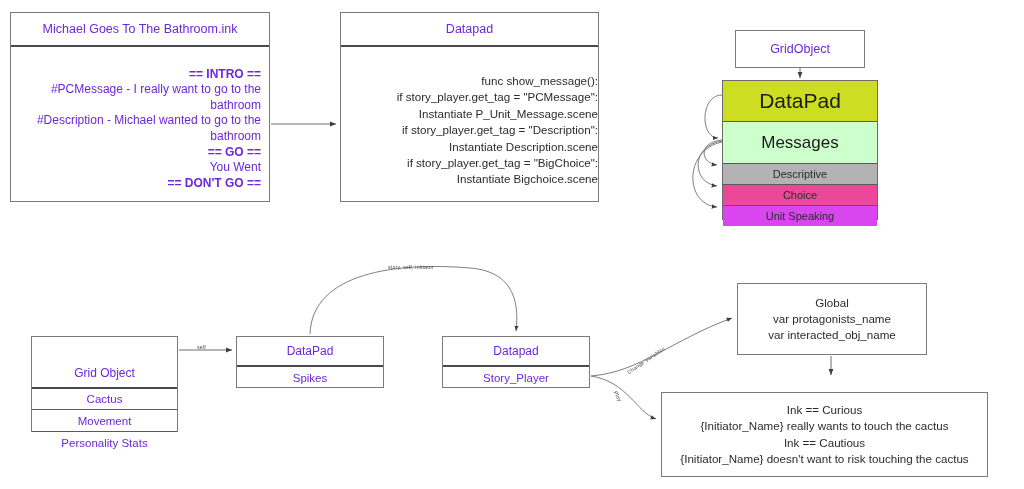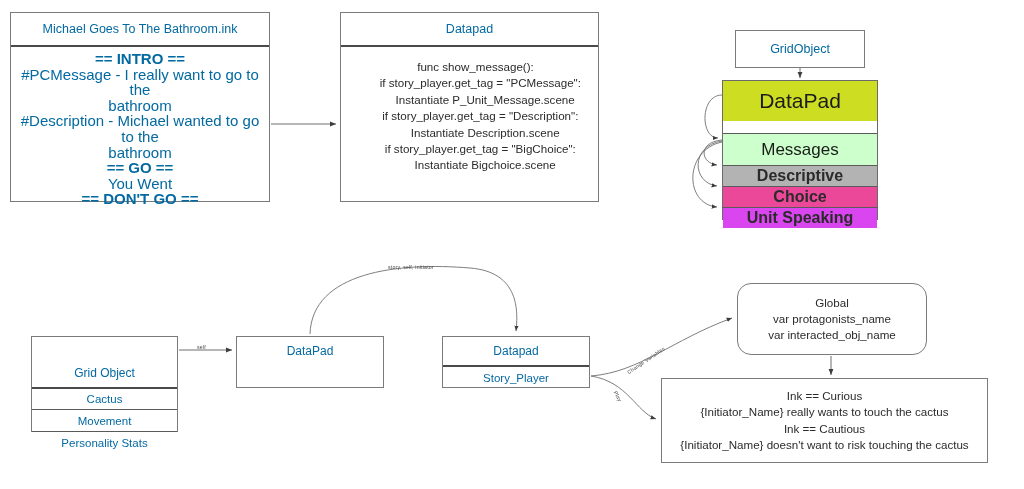--- a/index.html
+++ b/index.html
@@ -30,21 +30,21 @@
   }
   .node {
     position: absolute;
     box-sizing: border-box;
     border: 1px solid #7b7b7b;
     background: #ffffff;
   }
   .row {
     box-sizing: border-box;
     text-align: center;
-    color: #0369a1;
+    color: #6d28d9;
     display: flex;
     align-items: center;
     justify-content: center;
   }
   .rowsep {
     border-top: 1px solid #5a5a5a;
   }
   .thickrule {
     border-top: 2px solid #4a4a4a;
   }
@@ -53,42 +53,42 @@
   #ink-file {
     left: 10px; top: 12px;
     width: 260px; height: 190px;
   }
   #ink-file .title {
     height: 32px;
     font-size: 12.5px;
   }
   #ink-file .body {
     height: 156px;
-    font-size: 15px;
+    font-size: 12px;
     line-height: 15.6px;
-    text-align: center;
+    text-align: right;
     padding: 10px 8px 0 8px;
     box-sizing: border-box;
   }
 
   
   #datapad-code {
     left: 340px; top: 12px;
     width: 259px; height: 190px;
   }
   #datapad-code .title {
     height: 32px;
     font-size: 12.5px;
   }
   #datapad-code .body {
     height: 156px;
     font-size: 11.6px;
     line-height: 16.4px;
-    text-align: center;
-    padding: 12px 0 0 12px;
+    text-align: right;
+    padding: 26px 0 0 12px;
     box-sizing: border-box;
     white-space: pre;
   }
 
   
   #gridobject {
     left: 735px; top: 30px;
     width: 130px; height: 38px;
   }
   #gridobject .title {
@@ -101,30 +101,28 @@
     left: 722px; top: 80px;
     width: 156px; height: 140px;
     border: 1px solid #6b6b6b;
   }
   #datapad-stack .r-datapad {
     height: 40px;
     font-size: 21px;
     color: #1b1b1b;
   }
   #datapad-stack .r-messages {
-    height: 32px;
+    height: 42px;
     font-size: 17px;
     color: #1b1b1b;
-    margin-top: 12px;
   }
   #datapad-stack .r-plain {
     height: 21px;
-    font-size: 16px;
+    font-size: 11px;
     color: #2b2b2b;
-    font-weight: bold;
   }
 
   
   #grid-object {
     left: 31px; top: 336px;
     width: 147px; height: 96px;
   }
   #grid-object .title { height: 28px; font-size: 12px; margin-top: 22px; }
   #grid-object .attr  { height: 22px; font-size: 11.5px; }
 
@@ -144,32 +142,31 @@
   #datapad-inst .title { height: 28px; font-size: 12px; }
   #datapad-inst .attr  { height: 23px; font-size: 11.5px; }
 
   
   #global-node {
     left: 737px; top: 283px;
     width: 190px; height: 72px;
     display: flex;
     align-items: center;
     justify-content: center;
-    border-radius: 14px;
   }
   #global-node .body {
     font-size: 11.6px;
     line-height: 16px;
     text-align: center;
     white-space: pre;
   }
 
   
   #ink-node {
-    left: 661px; top: 378px;
+    left: 661px; top: 392px;
     width: 327px; height: 85px;
     display: flex;
     align-items: center;
     justify-content: center;
   }
   #ink-node .body {
     font-size: 11.6px;
     line-height: 16.5px;
     text-align: center;
     white-space: pre;
@@ -295,20 +292,23 @@
     <div class="row title">Grid Object</div>
     <div id="grid-object-attrs">
         <div class="row attr thickrule">Cactus</div>
         <div class="row attr rowsep">Movement</div>
         <div class="row attr rowsep">Personality Stats</div>
       </div>
   </div>
 
   <div class="node" id="cactus">
     <div class="row title">DataPad</div>
+    <div id="cactus-attrs">
+        <div class="row attr thickrule">Spikes</div>
+      </div>
   </div>
 
   <div class="node" id="datapad-inst">
     <div class="row title">Datapad</div>
     <div id="datapad-inst-attrs">
         <div class="row attr thickrule">Story_Player</div>
       </div>
   </div>
 
   <div class="node" id="global-node">

